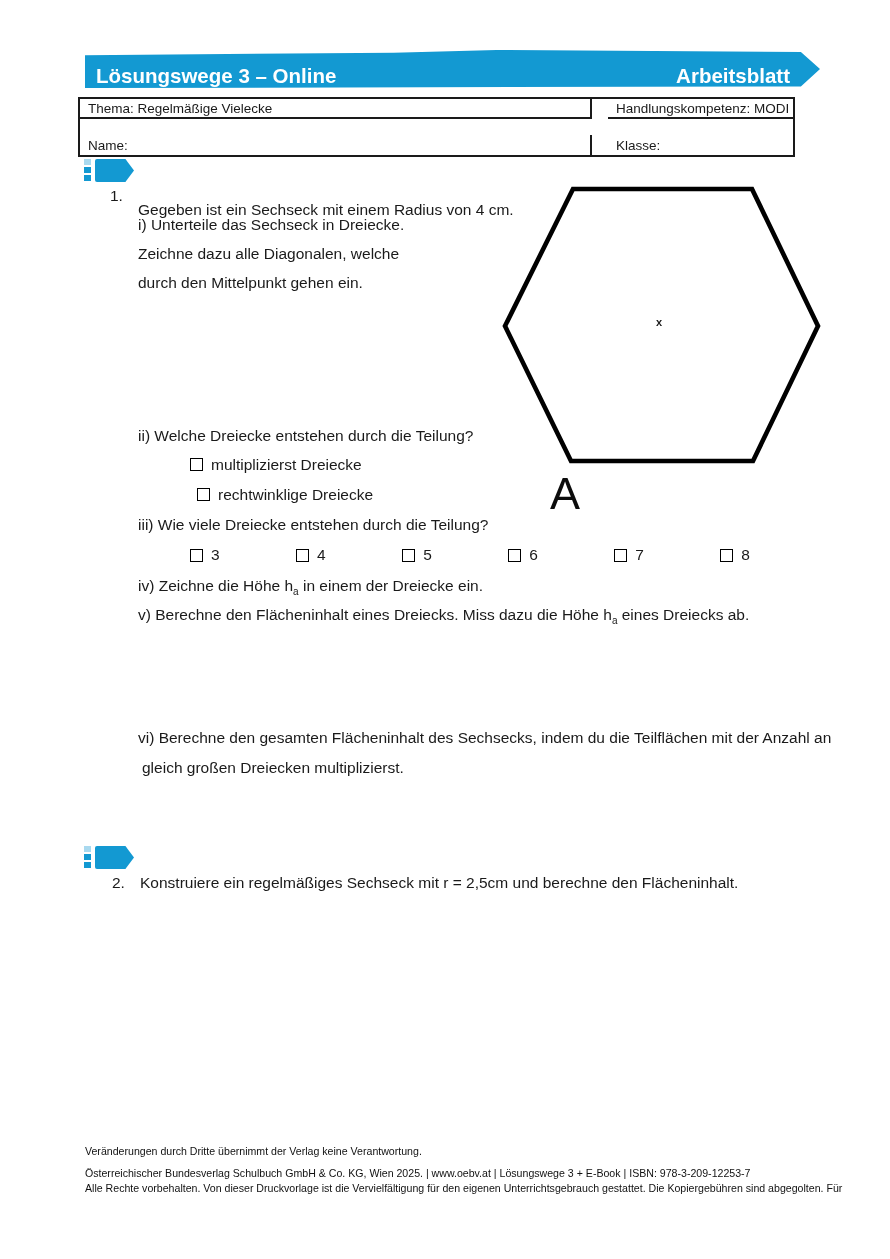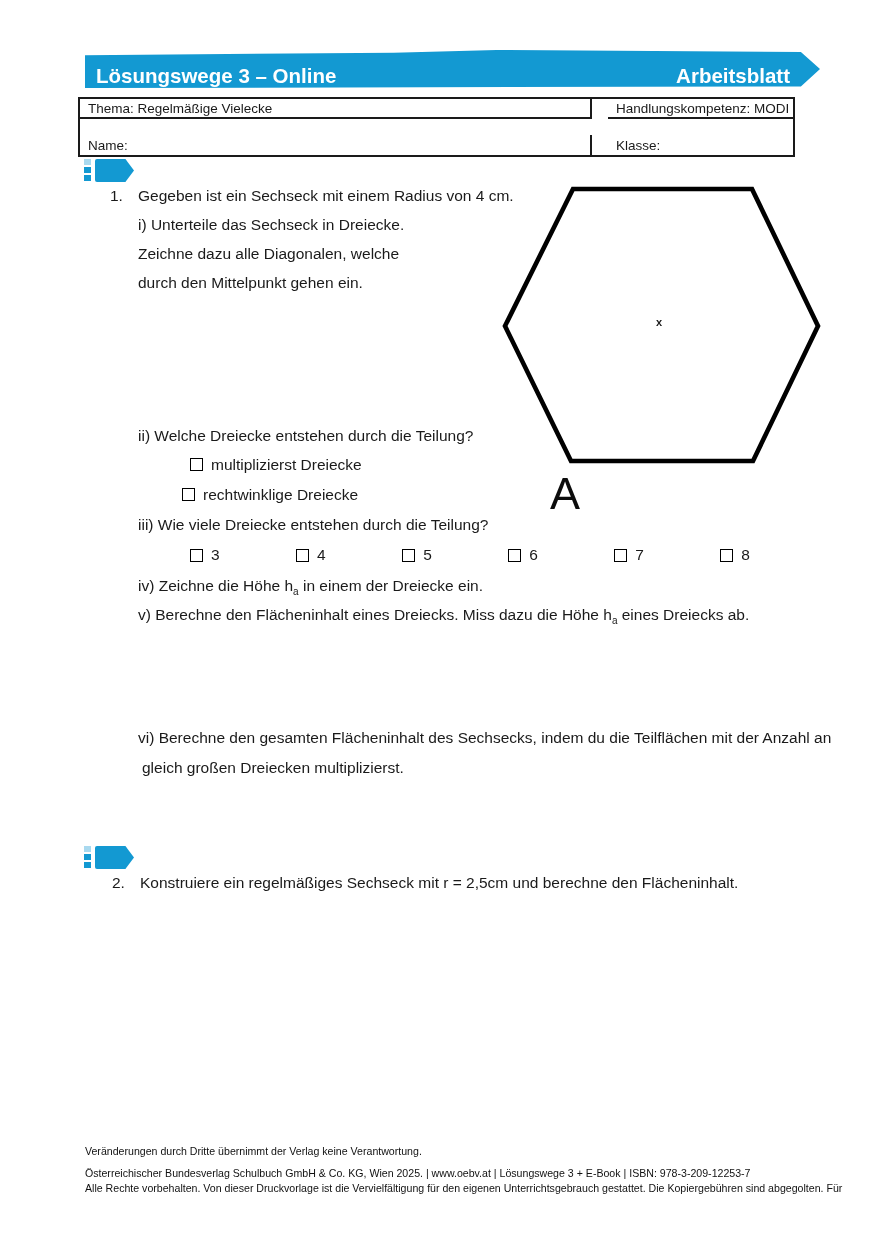--- a/index.html
+++ b/index.html
@@ -63,37 +63,37 @@
   </div>
 
   <div class="abs task-badge" style="left:84px;top:159px;">
     <span class="sq s1"></span>
     <span class="sq s2"></span>
     <span class="sq s3"></span>
     <span class="flag"></span>
   </div>
 
   <div class="abs line" style="left:110px;top:185px;">1.</div>
-  <div class="abs line" style="left:138px;top:185px;text-align:right;">Gegeben ist ein Sechseck mit einem Radius von 4 cm.</div>
+  <div class="abs line" style="left:138px;top:199px;text-align:right;">Gegeben ist ein Sechseck mit einem Radius von 4 cm.</div>
   <div class="abs line" style="left:138px;top:214px;">i) Unterteile das Sechseck in Dreiecke.</div>
   <div class="abs line" style="left:138px;top:243px;">Zeichne dazu alle Diagonalen, welche</div>
   <div class="abs line" style="left:138px;top:272px;">durch den Mittelpunkt gehen ein.</div>
 
   <svg id="hexwrap" class="abs" viewBox="0 0 340 296">
     <polygon points="78,11 257,11 323,148 258,283 76,283 10,148" fill="none" stroke="#000000" stroke-width="4.6" stroke-linejoin="miter"></polygon>
   </svg>
   <div id="hex-center" class="abs">x</div>
   <div id="hex-a" class="abs">A</div>
 
   <div class="abs line" style="left:138px;top:425px;">ii) Welche Dreiecke entstehen durch die Teilung?</div>
   <div class="abs line optrow" style="left:190px;top:454px;">
     <span class="chk"></span>
     <span>multiplizierst Dreiecke</span>
   </div>
-  <div class="abs line optrow" style="left:182px;top:484px;text-align:right;">
+  <div class="abs line optrow" style="left:197px;top:484px;text-align:right;">
     <span class="chk"></span>
     <span>rechtwinklige Dreiecke</span>
   </div>
 
   <div class="abs line" style="left:138px;top:514px;">iii) Wie viele Dreiecke entstehen durch die Teilung?</div>
   <div id="numrow" class="abs">
     <span class="num-opt">
       <span class="chk"></span>
       <span>3</span>
     </span>

